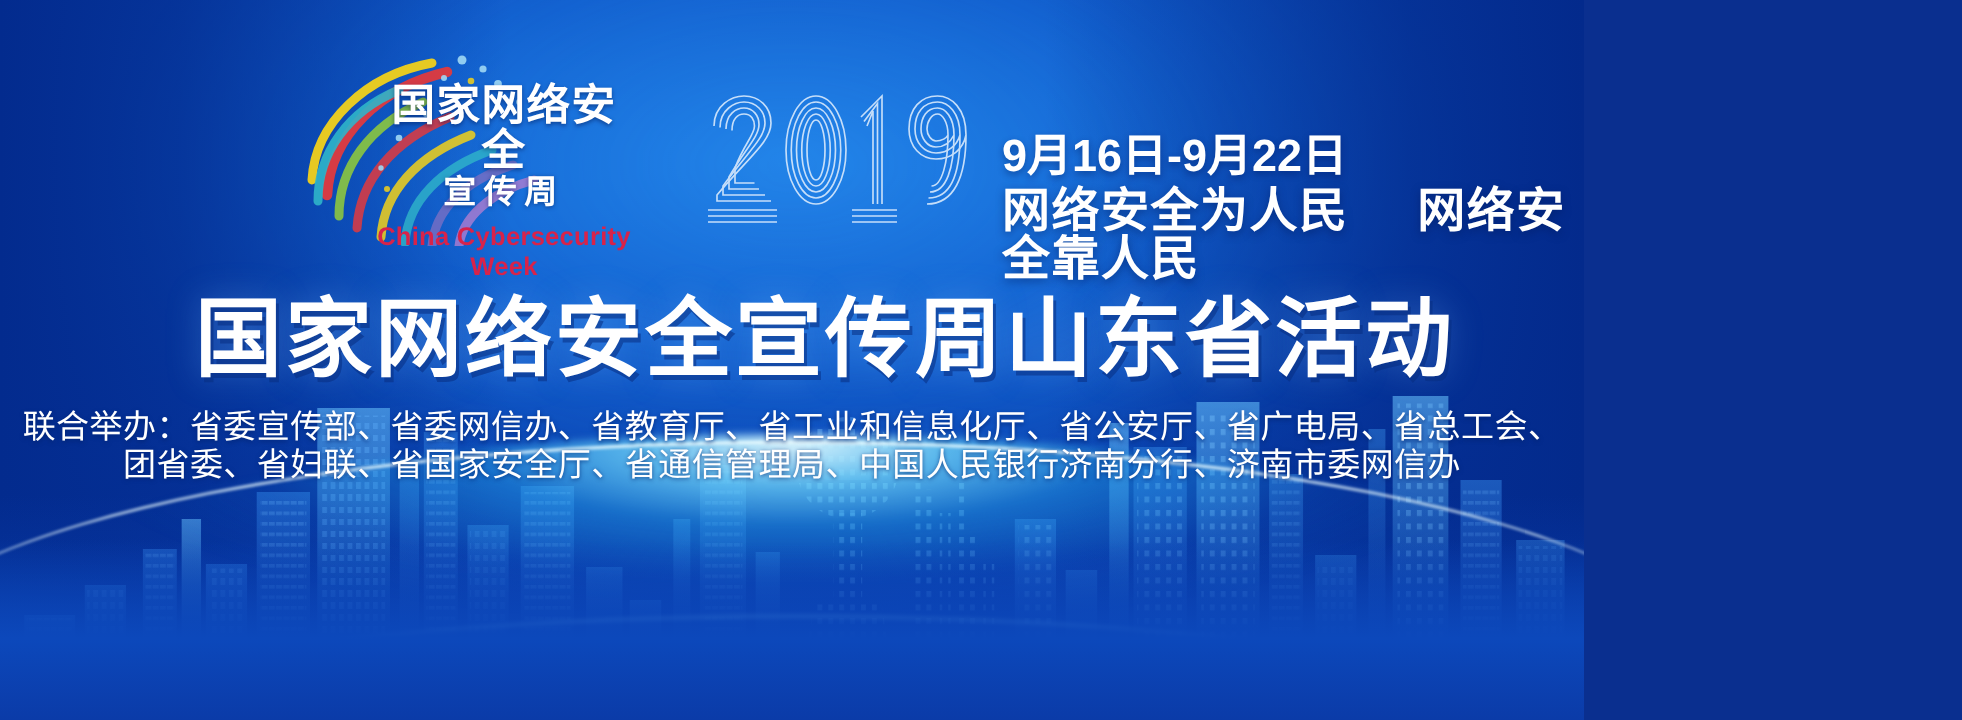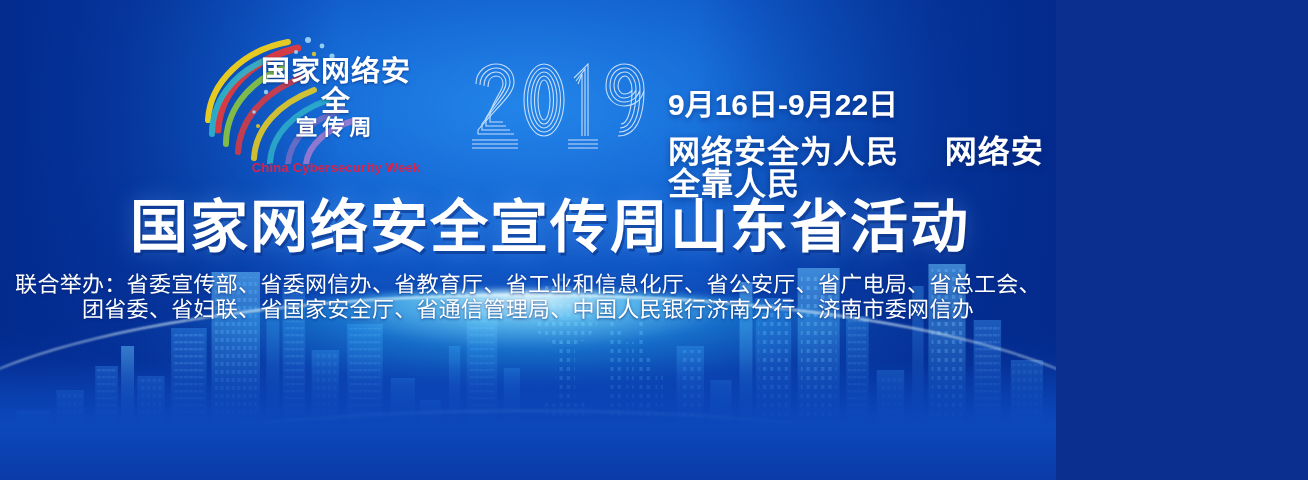--- a/index.html
+++ b/index.html
@@ -87,36 +87,36 @@
   
   .logo{position:absolute;left:196px;top:34px;width:232px;height:130px;}
   .logo svg{position:absolute;left:0;top:0;}
   .logo-txt{
     position:absolute;left:52px;top:22px;width:176px;text-align:center;color:#fff;
     text-shadow:0 1px 3px rgba(0,20,80,.5);
   }
   .logo-l1{font-size:29px;font-weight:bold;letter-spacing:1px;line-height:1.04;}
   .logo-l2{font-size:22px;font-weight:bold;letter-spacing:5px;line-height:1.12;}
   .logo-en{
-    margin-top:19px;font-size:13px;font-weight:bold;color:#d8234a;letter-spacing:.2px;
+    margin-top:7px;font-size:17px;font-weight:bold;color:#d8234a;letter-spacing:.2px;
     text-shadow:none;
   }
 
   
   .year{position:absolute;left:472px;top:60px;width:180px;height:100px;}
 
   
   .headblock{position:absolute;left:668px;top:62px;}
   .date{
     font-size:30px;font-weight:bold;color:#ffffff;letter-spacing:0px;line-height:1;
     text-shadow:0 2px 5px rgba(0,25,90,.45);
     margin-top:28px;
   }
   .slogan{
-    margin-top:16px;font-size:32px;font-weight:bold;color:#ffffff;line-height:1;
+    margin-top:4px;font-size:32px;font-weight:bold;color:#ffffff;line-height:1;
     letter-spacing:1px;
     text-shadow:0 2px 6px rgba(0,25,90,.5);
   }
   .slogan .gap{display:inline-block;width:26px;}
 
   
   .title{
     position:absolute;left:0;right:0;top:196px;text-align:center;
     font-size:58px;font-weight:bold;color:#ffffff;letter-spacing:2px;line-height:1.08;
     text-shadow:2px 3px 0 rgba(7,45,130,.55), 0 0 22px rgba(120,190,255,.35);

